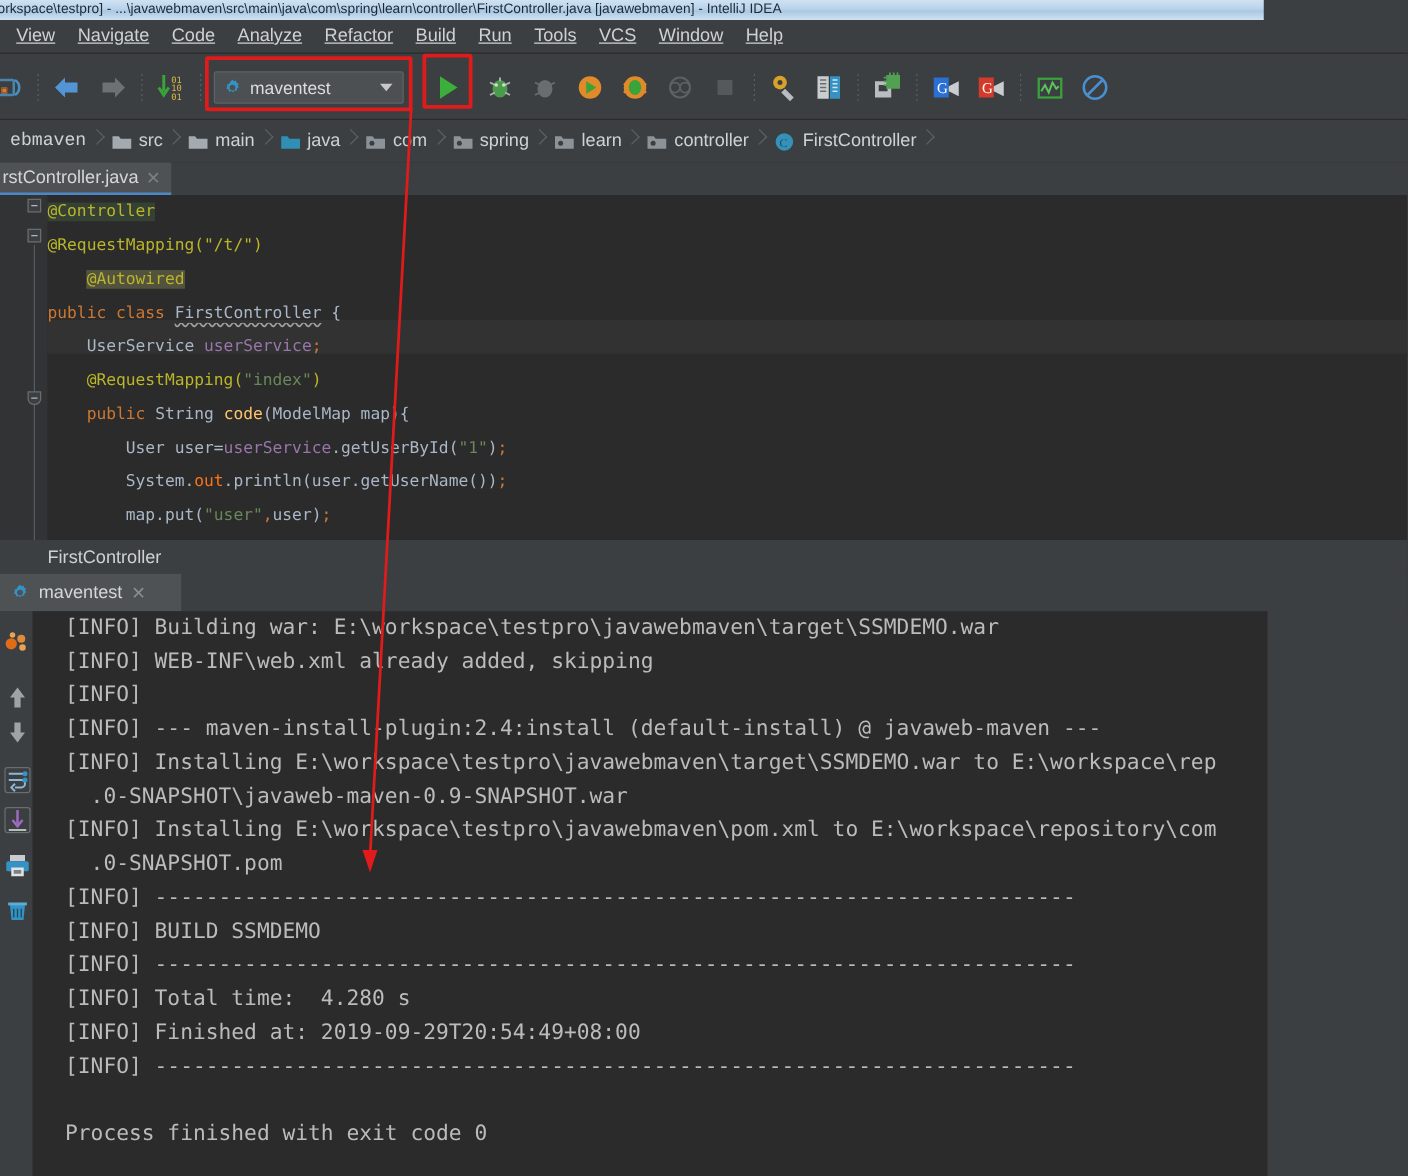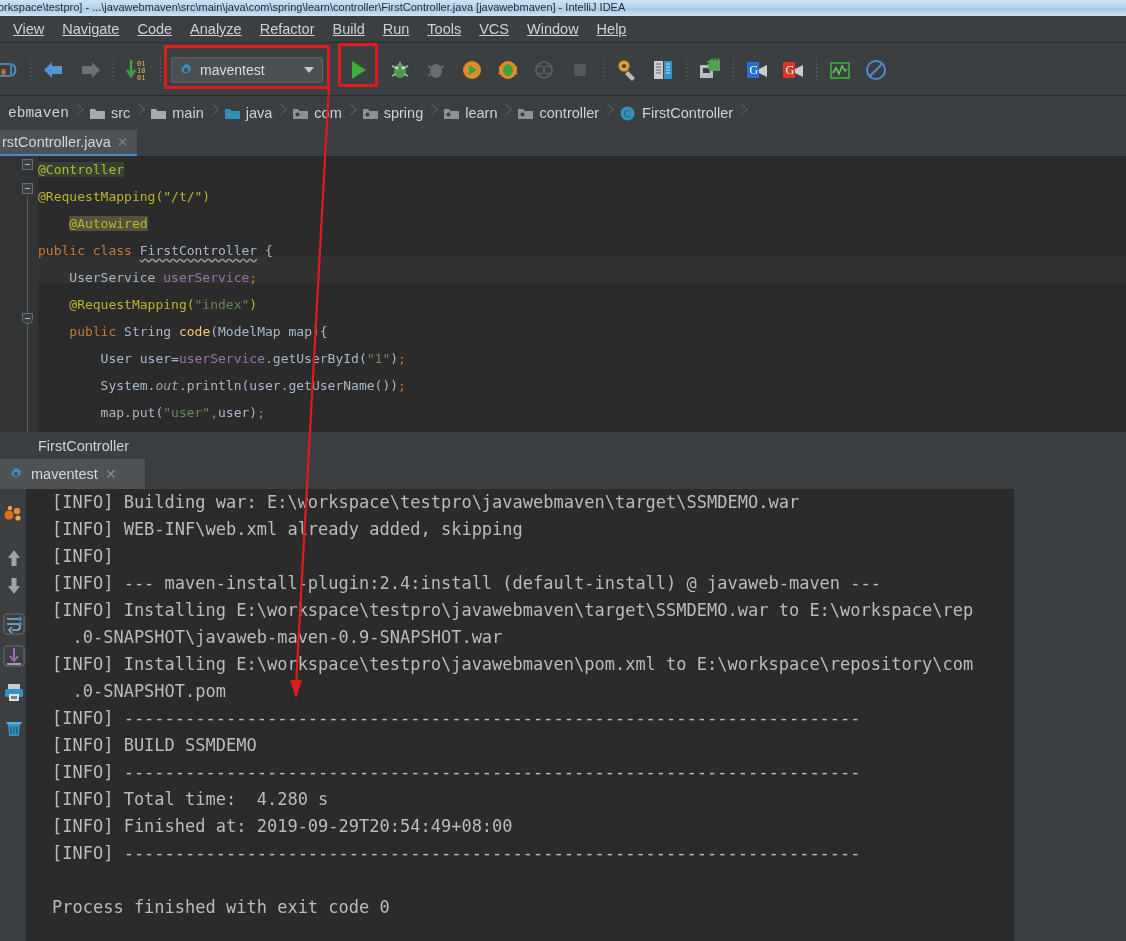--- a/index.html
+++ b/index.html
@@ -7,21 +7,21 @@
     width: 1126px; height: 941px;
     overflow: hidden;
     background: #3c3f41;
     font-family: "Liberation Sans", sans-serif;
     -webkit-font-smoothing: antialiased;
   }
   #app { position: relative; width: 1126px; height: 941px; overflow: hidden; }
 
   
   .titlebar {
-    position: absolute; left: 0; top: 0; width: 1126px; height: 16px;
+    position: absolute; left: 0; top: 0; width: 1011px; height: 16px;
     background: linear-gradient(to bottom, #cfe2f3 0%, #b9d3ea 45%, #a9c8e2 55%, #cfe2f3 100%);
     border-bottom: 1px solid #7a9cbd;
     overflow: hidden;
   }
   .titlebar-text {
     position: absolute; left: -2px; top: 0px;
     font-size: 11px; line-height: 15px; color: #1d2a36;
     white-space: nowrap; font-family: "Liberation Sans", sans-serif;
   }
 
@@ -112,21 +112,21 @@
     font-family: "DejaVu Sans Mono", monospace; font-size: 13px;
   }
   .sel-hl { background: #344134; }
   .hl-ann-bg { background: #53523f; }
   .k { color: #cc7832; }          
   .ann { color: #bbb529; }        
   .str { color: #6a8759; }        
   .fld { color: #9876aa; }        
   .mth { color: #ffc66d; }        
   .txt { color: #a9b7c6; }        
-  .stat { color: #a3a3a3; font-style: italic; }
+  .stat { color: #f97316; }
   .squiggle {
     color: #a9b7c6;
     text-decoration: underline; text-decoration-style: wavy;
     text-decoration-color: #a0a0a0; text-underline-offset: 3px;
   }
   .editor-linehl { position: absolute; left: 38px; width: 1088px; height: 27px; background: #323232; }
 
   
   .runpanel { position: absolute; left: 0; top: 432px; width: 1126px; height: 509px; background: #3c3f41; }
   .run-breadcrumb {

